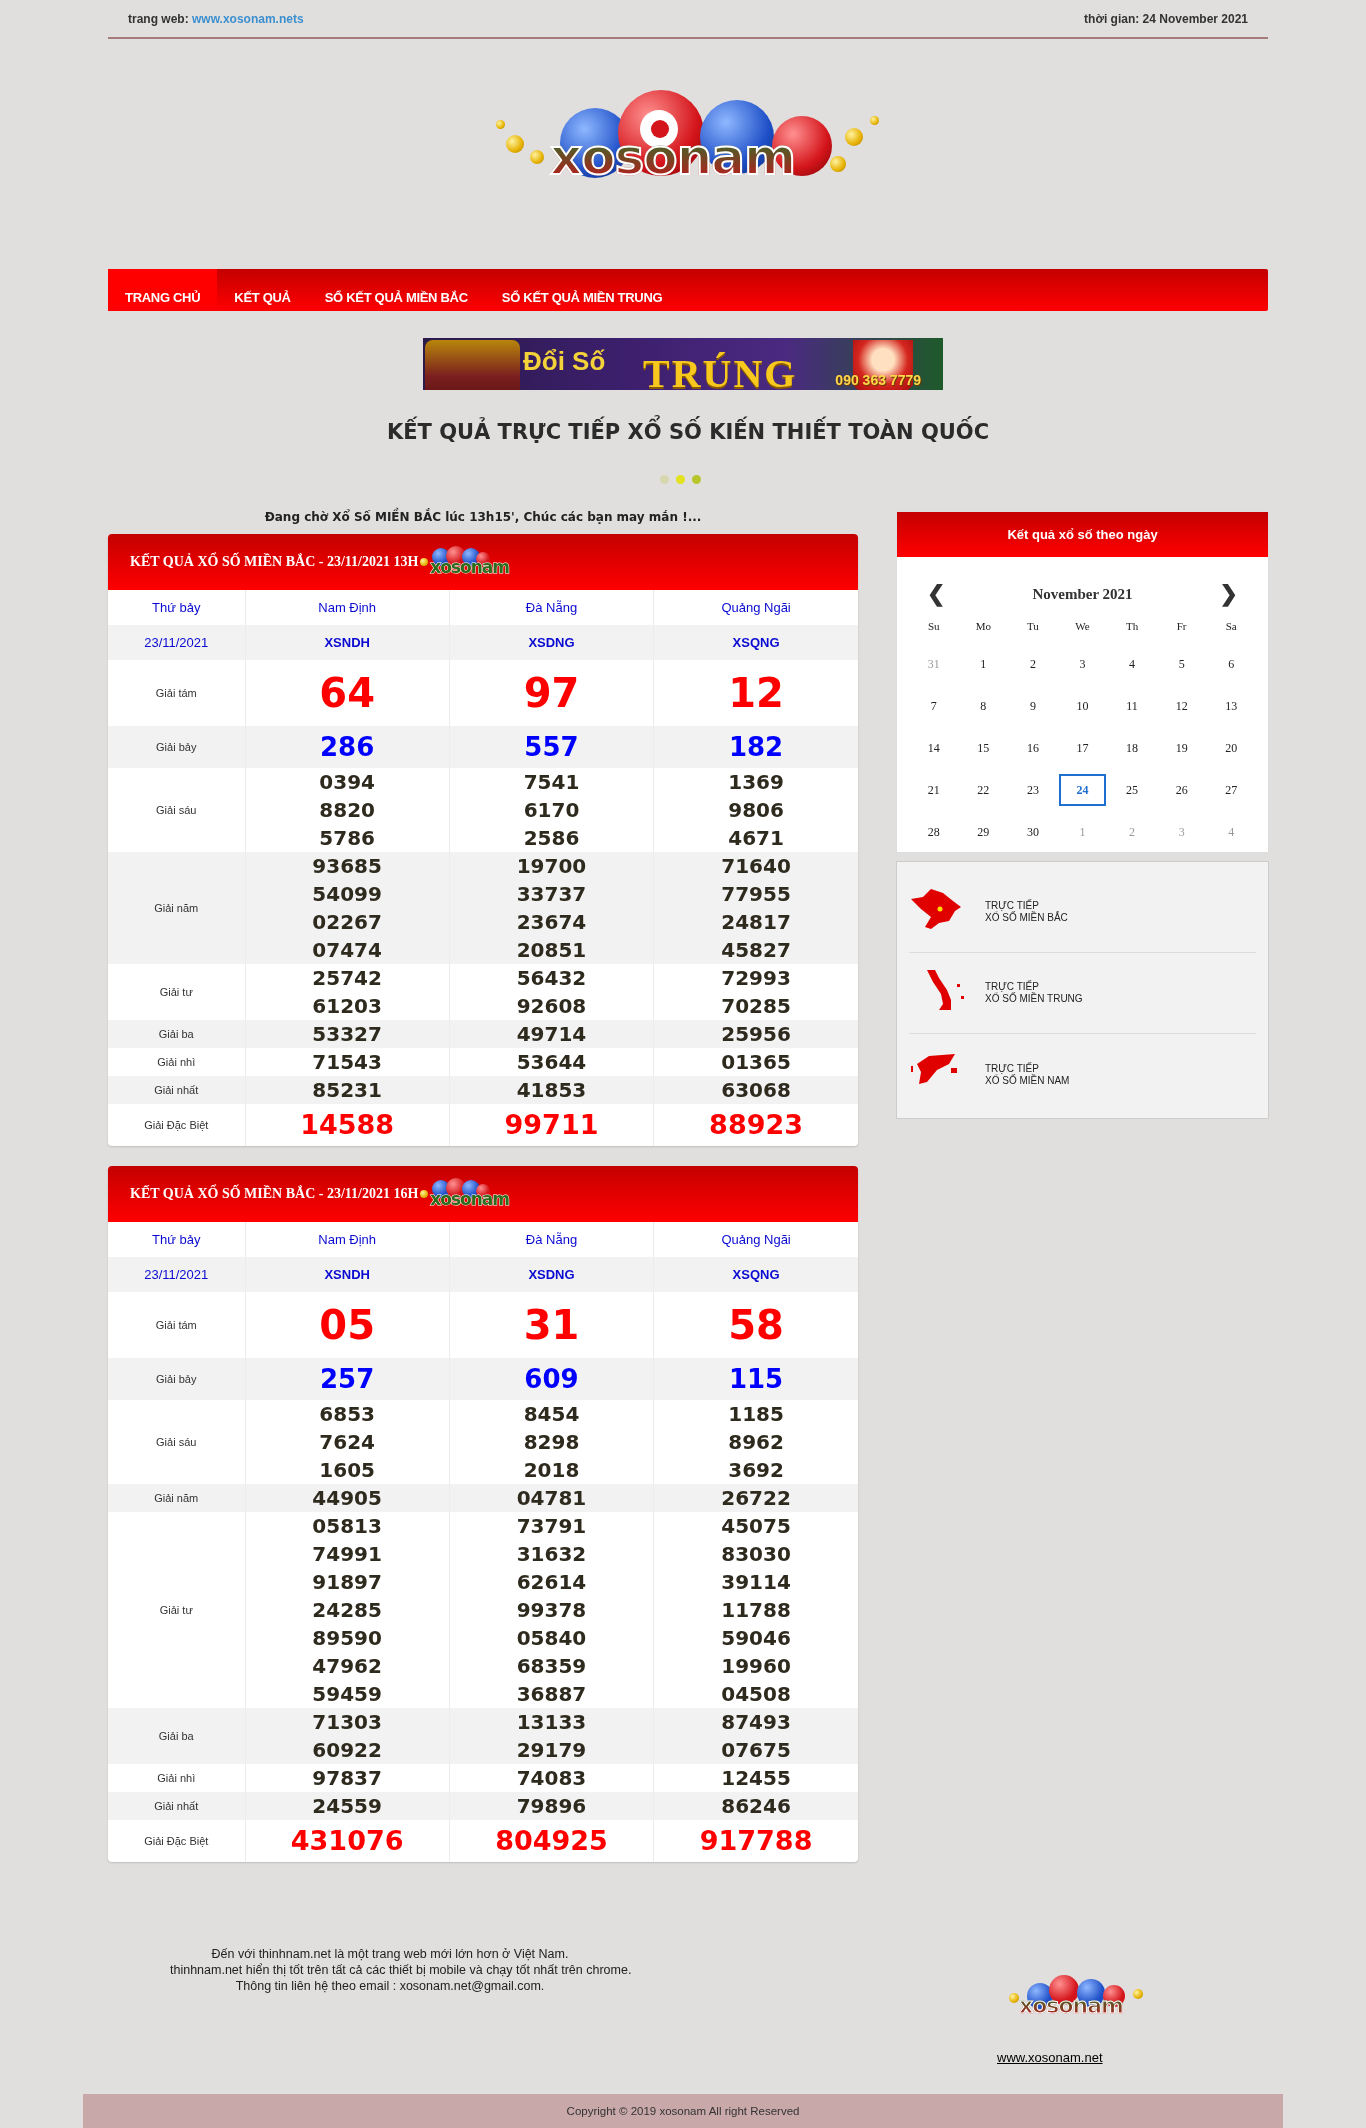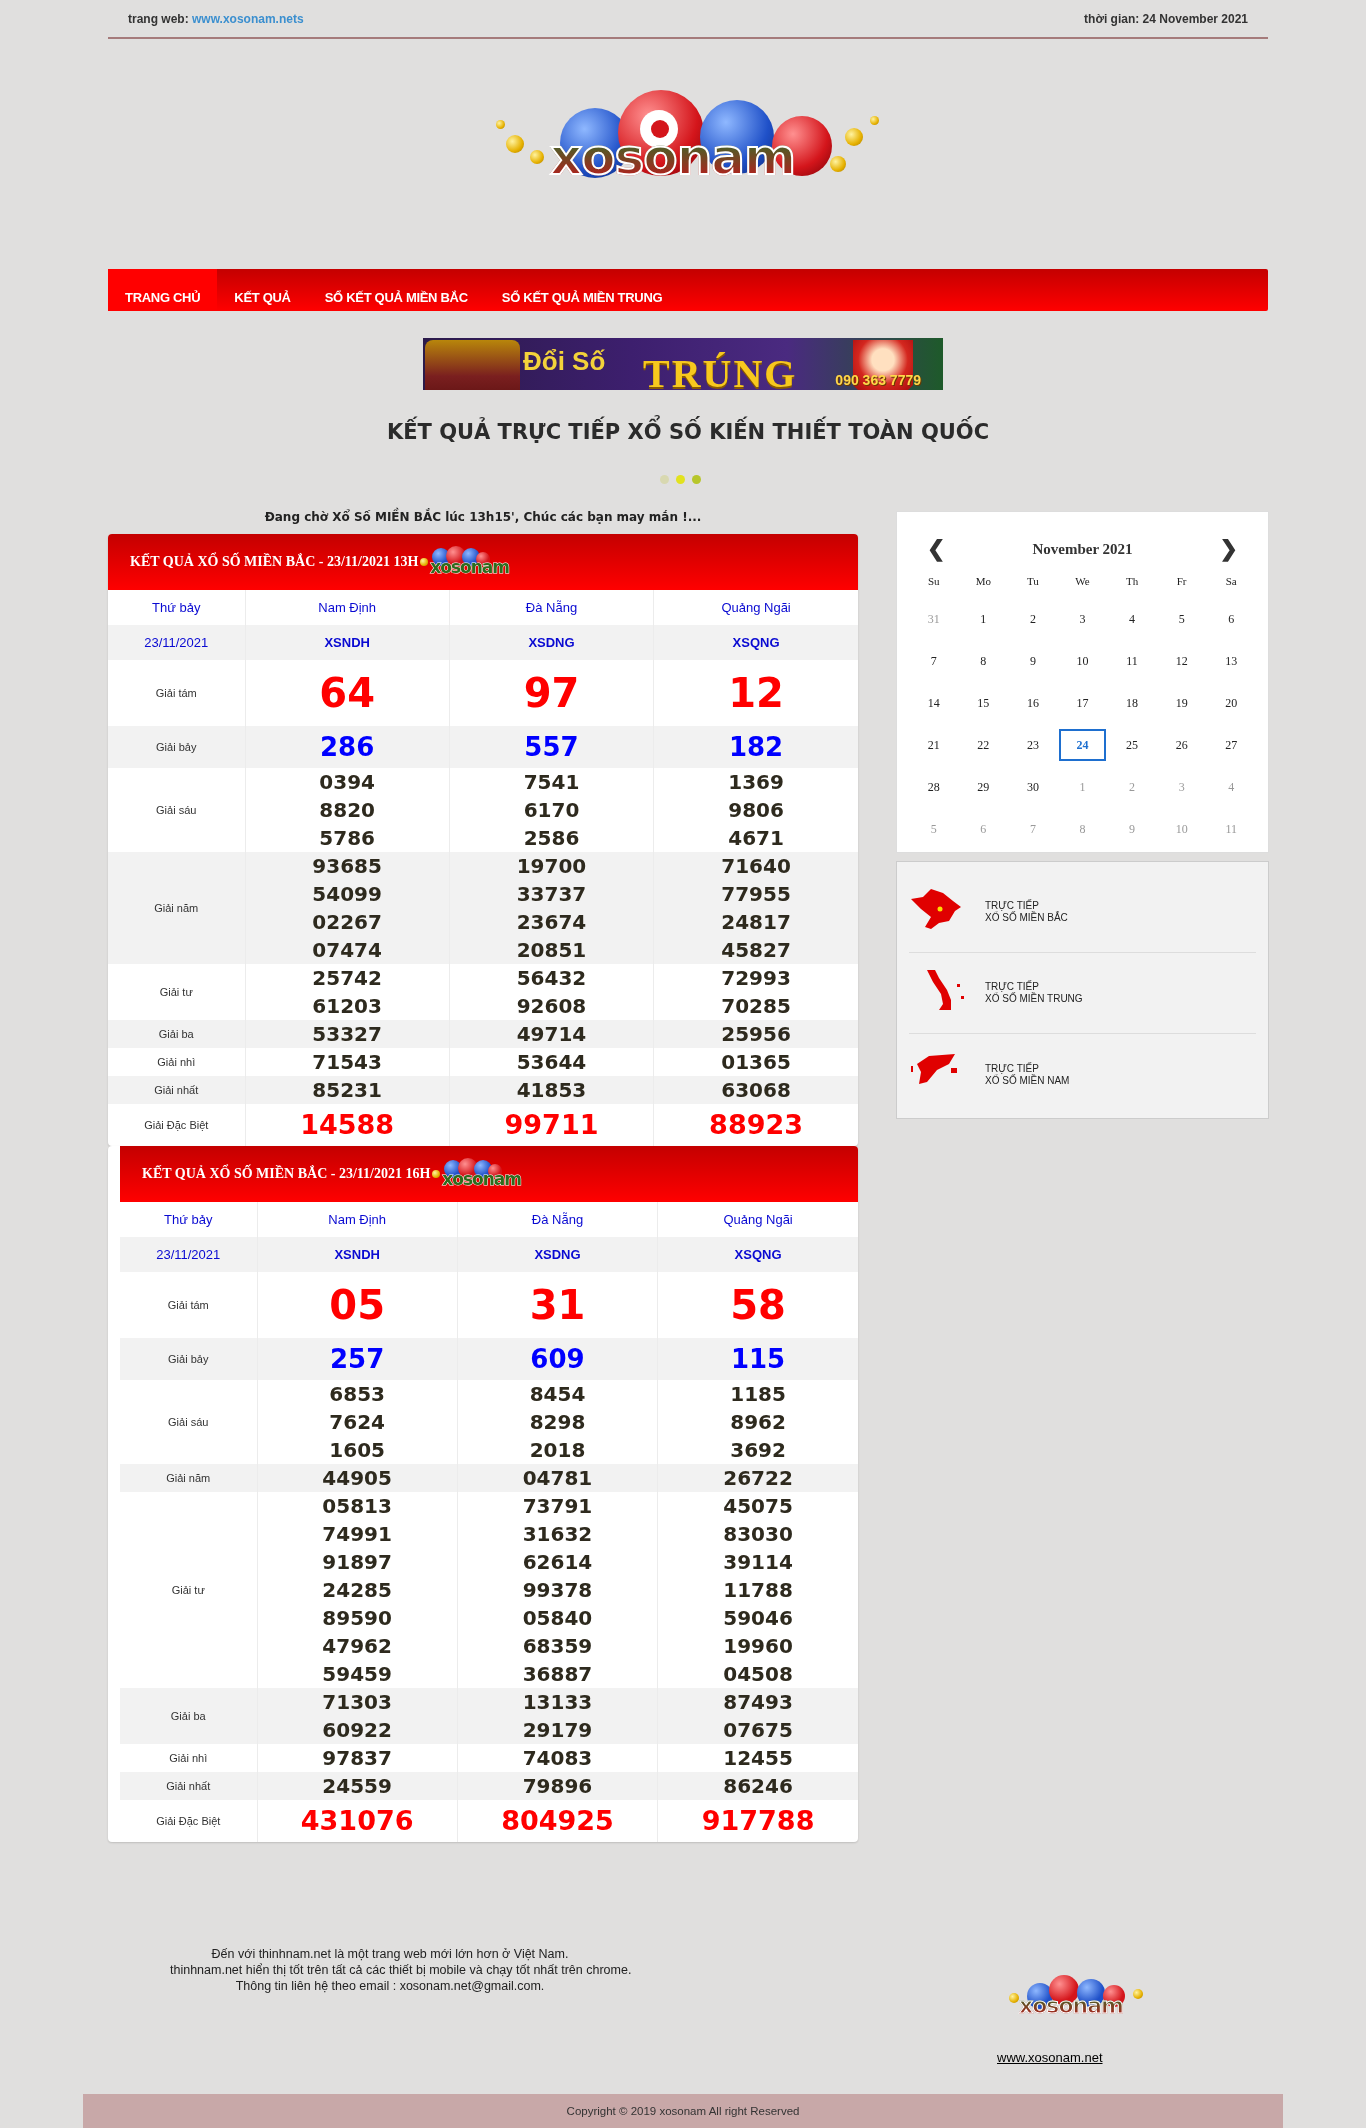--- a/index.html
+++ b/index.html
@@ -276,21 +276,21 @@
               <td>
                 <span class="num db">99711</span>
               </td>
               <td>
                 <span class="num db">88923</span>
               </td>
             </tr>
           </tbody>
         </table>
       </div>
-      <div class="box" style=" padding-left: 12px;">
+      <div class="box" style="margin-top: 20px;">
         <div class="box-head">
           <div class="box-head-title">KẾT QUẢ XỔ SỐ MIỀN BẮC - 23/11/2021 16H</div>
           <div class="mini-logo">
             <div class="ball" style="left:14px;top:2px;width:18px;height:18px;background:radial-gradient(circle at 35% 30%,#8fb8ff,#1f50c8 60%);"></div>
             <div class="ball" style="left:28px;top:0;width:20px;height:20px;background:radial-gradient(circle at 35% 30%,#ff9090,#d4151b 60%);"></div>
             <div class="ball" style="left:44px;top:2px;width:18px;height:18px;background:radial-gradient(circle at 35% 30%,#8fb8ff,#1f50c8 60%);"></div>
             <div class="ball" style="left:58px;top:6px;width:14px;height:14px;background:radial-gradient(circle at 35% 30%,#ff9090,#d4151b 60%);"></div>
             <div class="coin" style="left:2px;top:12px;width:8px;height:8px;"></div>
             <div class="t">xosonam</div>
           </div>
@@ -450,20 +450,21 @@
                 <span class="num db">917788</span>
               </td>
             </tr>
           </tbody>
         </table>
       </div>
     </div>
 </div>
 
 <div class="side cal-box">
+  <div class="cal-head">Kết quả xổ số theo ngày</div>
   <div class="cal">
     <div class="cal-nav">
       <span class="arr">❮</span>
       <span class="m">November 2021</span>
       <span class="arr">❯</span>
     </div>
     <div class="cal-grid" id="cal-grid">
         <div class="dow">Su</div>
         <div class="dow">Mo</div>
         <div class="dow">Tu</div>

